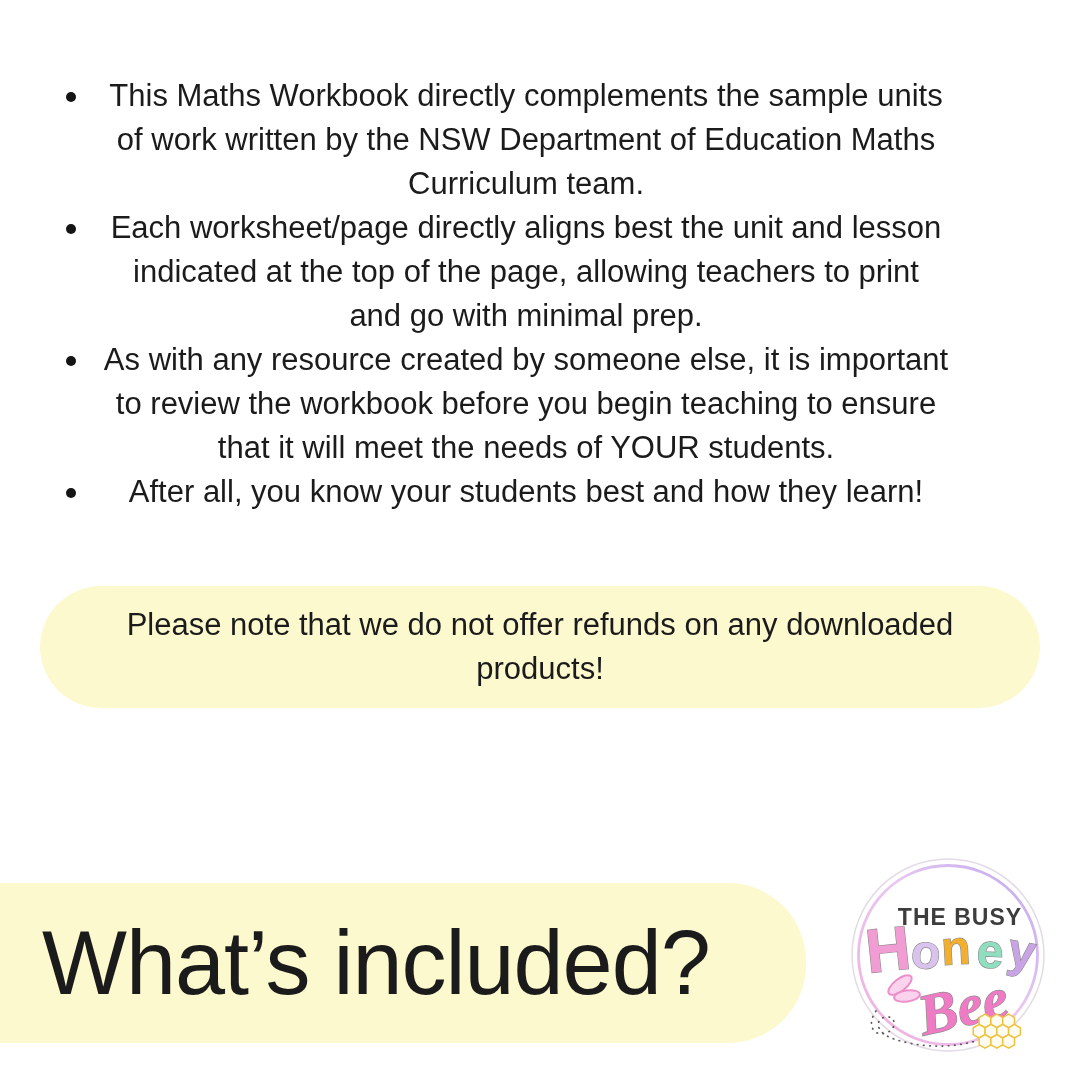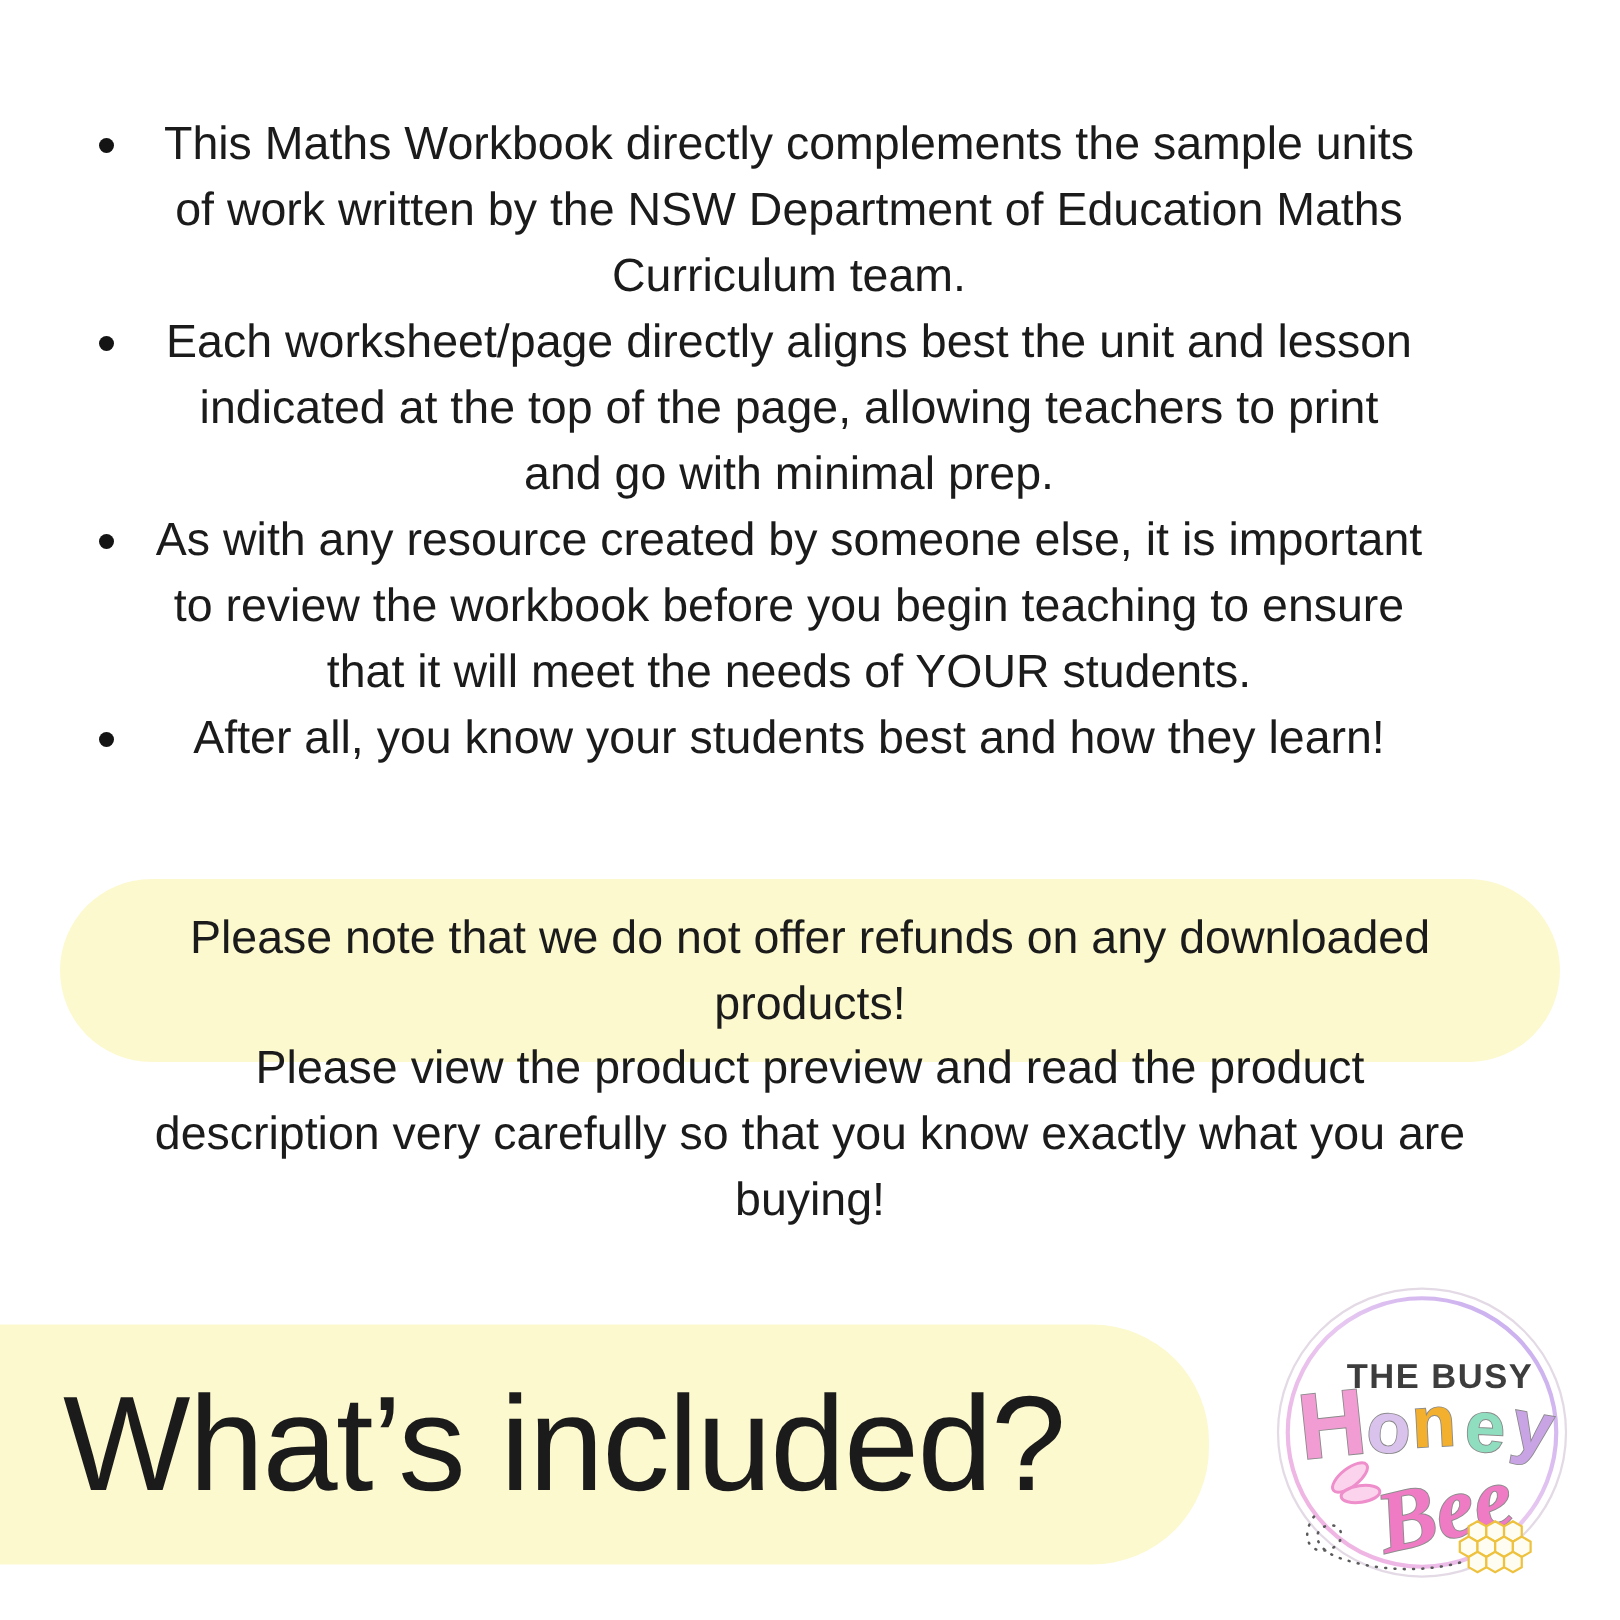--- a/index.html
+++ b/index.html
@@ -82,25 +82,20 @@
       </div>
     </div>
 
   <div class="refund-pill">
     <div class="note-lines" id="refund-lines">
         <div class="tline"><span class="u">Please note that we do not offer refunds on any downloaded</span></div>
         <div class="tline"><span class="u">products!</span></div>
       </div>
   </div>
 
-  <div class="preview-note" id="preview-lines">
-      <div class="tline"><span>Please view the product preview and </span><span class="u">read the product</span></div>
-      <div class="tline"><span class="u">description very carefully</span><span> so that you know exactly what you are</span></div>
-      <div class="tline"><span>buying!</span></div>
-    </div>
 
   <div class="heading-box">
     <div class="heading-text">What’s included?</div>
   </div>
 
   <div class="logo">
     <svg viewBox="0 0 200 200" xmlns="http://www.w3.org/2000/svg">
       <defs>
         <linearGradient id="ring" x1="0%" y1="100%" x2="100%" y2="0%">
           <stop offset="0%" stop-color="#f2aede"></stop>

